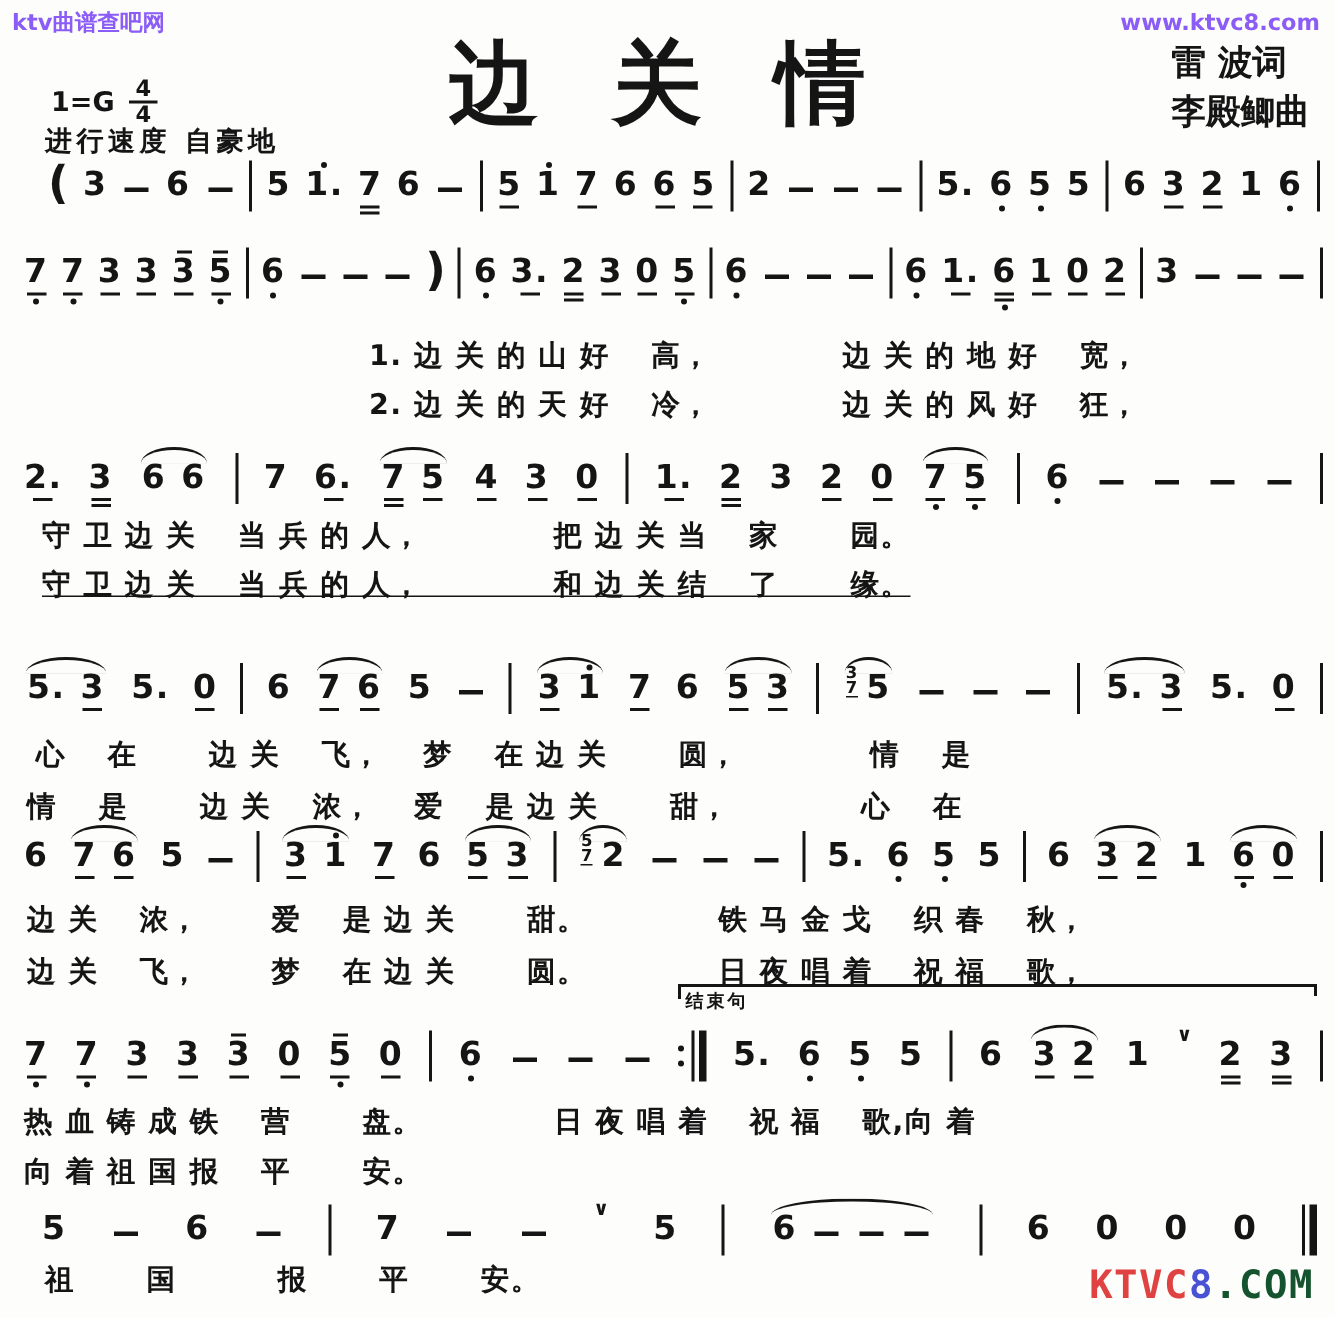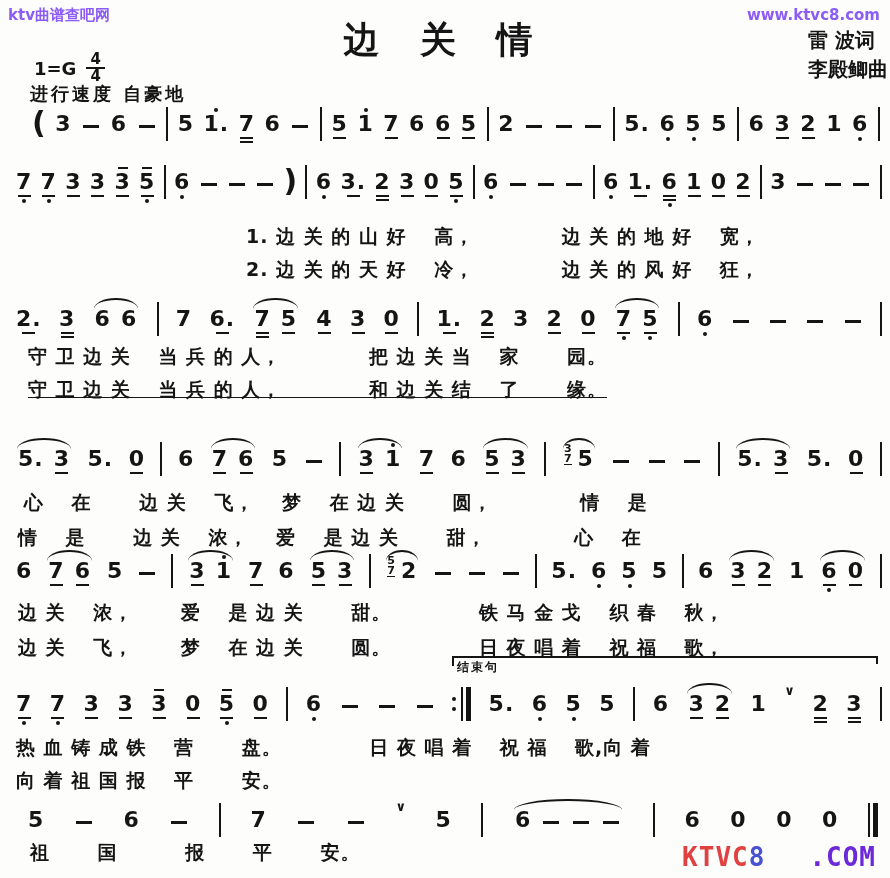--- a/index.html
+++ b/index.html
@@ -3,22 +3,22 @@
 <meta charset="utf-8">
 <style>
   html,body{margin:0;padding:0;background:#e8e8e8;}
   .page{position:relative;width:890px;height:878px;background:#fdfdfc;overflow:hidden;
         font-family:"DejaVu Sans",sans-serif;color:#151515;}
   a{text-decoration:none;}
   .site-link{position:absolute;font-size:15px;color:#8b5cf6;font-weight:600;}
   #site-left{left:8px;top:6px;}
   #site-right{right:10px;top:6px;}
   .title{position:absolute;top:16px;left:0;right:0;text-align:center;
-         font-family:"DejaVu Serif",serif;font-size:36px;font-weight:700;letter-spacing:14px;}
-  .credits{position:absolute;right:2px;top:26px;text-align:left;font-size:20px;font-weight:700;line-height:1.45;}
+         font-family:"DejaVu Serif",serif;font-size:60px;font-weight:700;letter-spacing:14px;}
+  .credits{position:absolute;right:17px;top:26px;text-align:left;font-size:23px;font-weight:700;line-height:1.45;}
   .keyrow{position:absolute;left:34px;top:52px;font-size:18px;font-weight:700;display:flex;align-items:center;gap:10px;}
   .meter{display:inline-flex;flex-direction:column;align-items:center;font-size:15px;line-height:15px;font-weight:700;}
   .meter .num{border-bottom:2px solid #151515;padding:0 4px;}
   .tempo{position:absolute;left:30px;top:82px;font-size:18px;font-weight:700;letter-spacing:3px;}
 
   .notation{position:absolute;display:flex;justify-content:space-between;align-items:center;height:48px;}
   .note{display:inline-flex;flex-direction:column;align-items:center;}
   .n-above{height:9px;display:flex;align-items:flex-end;gap:2px;}
   .n-digit{font-size:22px;font-weight:700;line-height:24px;letter-spacing:1px;}
   .n-below{height:12px;display:flex;flex-direction:column;align-items:center;gap:2px;margin-top:1px;}
@@ -1100,14 +1100,14 @@
         <span class="n-digit">0</span>
         <span class="n-below"></span>
       </span>
       <span class="final">
         <span class="thin"></span>
         <span class="thick"></span>
       </span>
     </div>
   <div class="lyric" id="l7">祖　　 国　　　 报　　 平　　 安。</div>
 
-  <a class="logo" id="logo"><span style="color: rgb(224, 65, 65);">KTVC</span><span style="color: rgb(74, 82, 212);">8</span><span style="color: #6d28d9; margin-left: 44px;">.COM</span></a>
+  <a class="logo" id="logo"><span style="color: rgb(224, 65, 65);">KTVC</span><span style="color: rgb(74, 82, 212);">8</span><span style="color: #14532d;">.COM</span></a>
 </div>
 
 </body></html>

